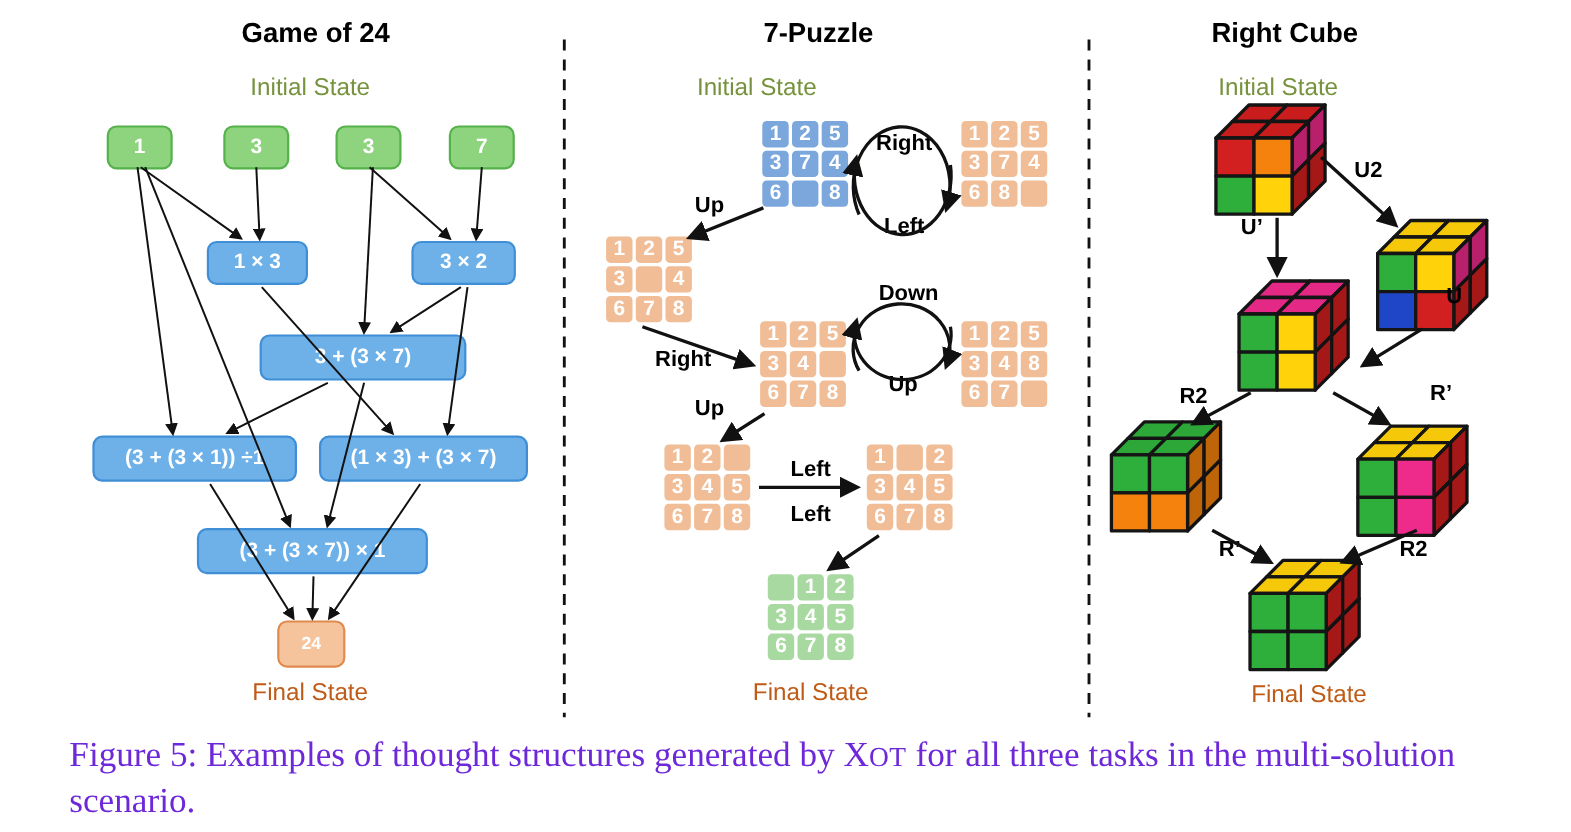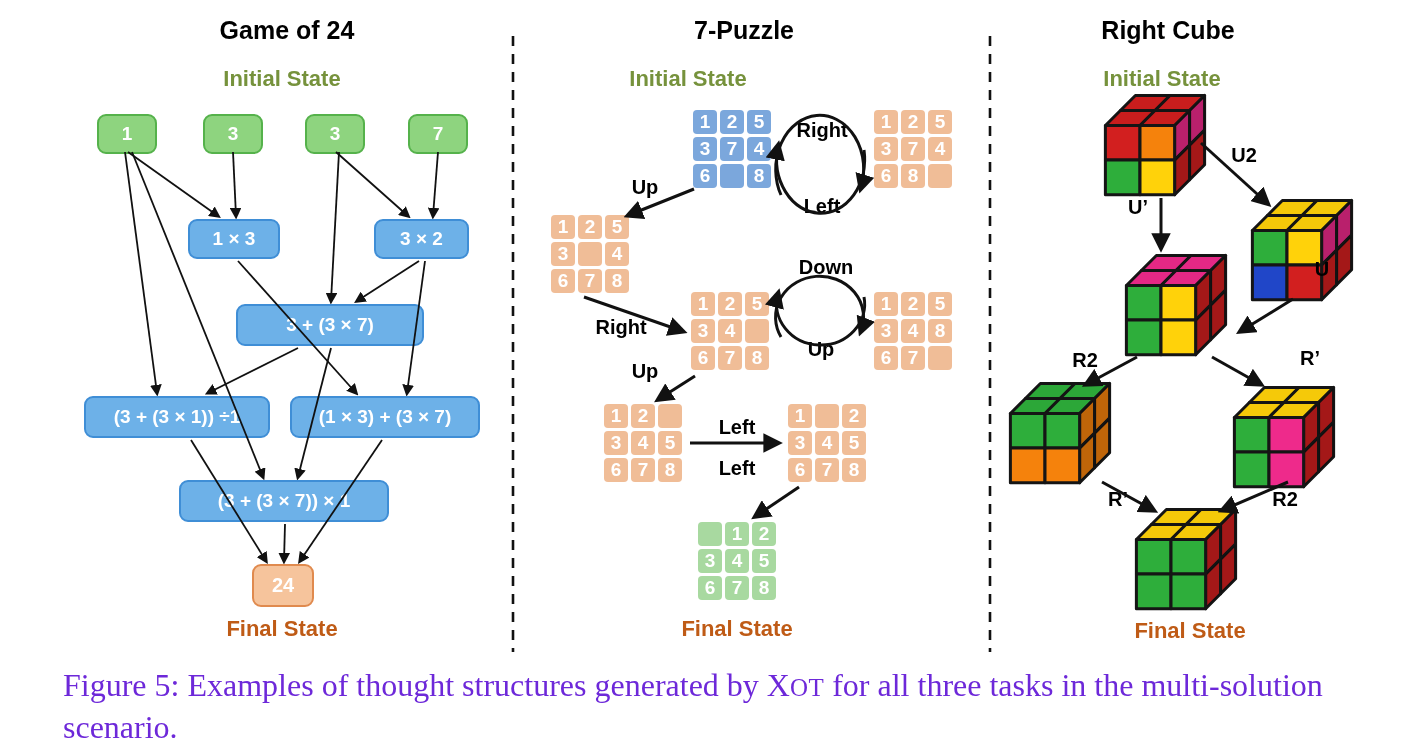--- a/index.html
+++ b/index.html
@@ -1,21 +1,21 @@
 <!DOCTYPE html>
 <html style="--green-box: #8ed47f; --green-box-border: #55b24b; --blue-box: #6db1e8; --blue-box-border: #3f8ed6; --peach-box: #f6c49c; --peach-box-border: #e08a4e; --cell-blue: #7ba7dc; --cell-peach: #f0bd97; --cell-green: #a8d9a0; --initial-label: #76923c; --final-label: #bf5b16;"><head>
 <meta charset="utf-8">
 <style>
   html,body{margin:0;padding:0;background:#fff;}
   .page{position:relative;width:1428px;height:756px;background:#ffffff;overflow:hidden;
         font-family:"Liberation Sans",sans-serif;}
   .panel{position:absolute;inset:0;}
 
   .panel-title{position:absolute;margin:0;font-size:25px;font-weight:700;color:#000;text-align:center;}
-  .state-label{position:absolute;font-size:22px;font-weight:700;text-align:center;}
+  .state-label{position:absolute;font-size:22px;font-weight:400;text-align:center;}
   .state-label.initial{color:var(--initial-label);}
   .state-label.final{color:var(--final-label);}
 
   
   .g24-box{position:absolute;height:40px;border-radius:9px;display:flex;align-items:center;
            justify-content:center;color:#fff;font-weight:700;font-size:19px;border:2px solid #000;
            box-sizing:border-box;}
   .g24-box.green{background:var(--green-box);border-color:var(--green-box-border);}
   .g24-box.blue{background:var(--blue-box);border-color:var(--blue-box-border);}
   .g24-box.peach{background:var(--peach-box);border-color:var(--peach-box-border);}
@@ -62,21 +62,21 @@
     <div class="g24-box blue" style="left:188px;top:219px;width:92px">1 × 3</div>
     <div class="g24-box blue" style="left:374px;top:219px;width:95px">3 × 2</div>
 
     <div class="g24-box blue" style="left:236px;top:304px;width:188px;height:42px">3 + (3 × 7)</div>
 
     <div class="g24-box blue" style="left:84px;top:396px;width:186px;height:42px">(3 + (3 × 1)) ÷1</div>
     <div class="g24-box blue" style="left:290px;top:396px;width:190px;height:42px">(1 × 3) + (3 × 7)</div>
 
     <div class="g24-box blue" style="left:179px;top:480px;width:210px;height:42px">(3 + (3 × 7)) × 1</div>
 
-    <div class="g24-box peach" style="left:252px;top:564px;width:62px;height:43px;font-size:20px">24</div>
+    <div class="g24-box peach" style="left:252px;top:564px;width:62px;height:43px;font-size:16px">24</div>
 
     <div class="state-label final" style="left:152px;top:616px;width:260px">Final State</div>
   </div>
 
   <div class="panel">
     <h2 class="panel-title" style="left:614px;top:16px;width:260px">7-Puzzle</h2>
     <div class="state-label initial" style="left:558px;top:66px;width:260px">Initial State</div>
 
     <div class="pgrid grid-blue" style="left:690px;top:107px">
         <div class="cell">1</div>

